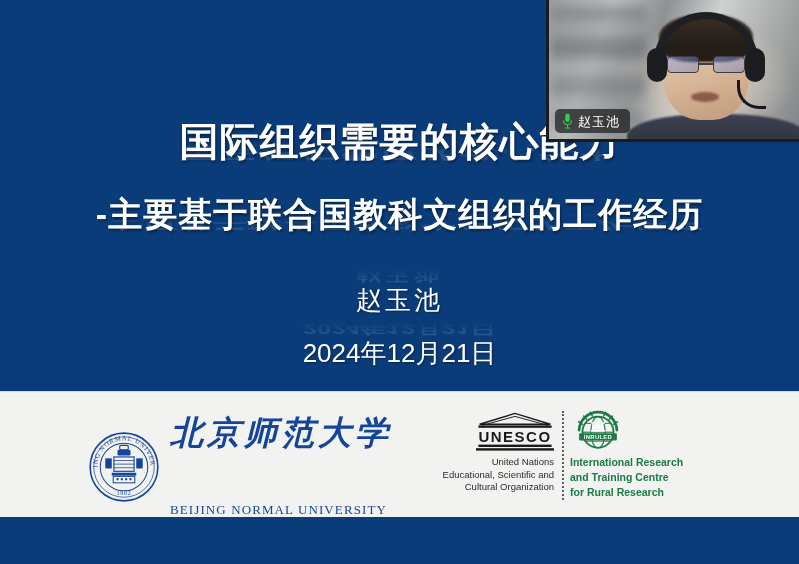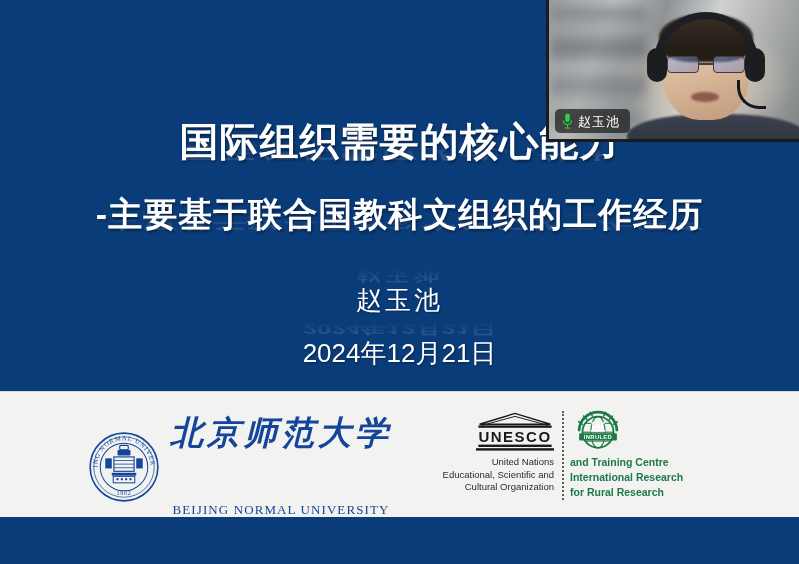--- a/index.html
+++ b/index.html
@@ -115,21 +115,20 @@
     left: 88px;
     top: 24px;
     display: flex;
     align-items: center;
   }
   .bnu-seal { width: 72px; height: 72px; }
   .bnu-text {
     margin-left: 10px;
     display: flex;
     flex-direction: column;
-    align-items: center;
     gap: 48px;
   }
   .bnu-cn {
     font-family: "Liberation Serif", "DejaVu Serif", serif;
     font-size: 33px;
     font-weight: bold;
     color: #14459b;
     letter-spacing: 4px;
     line-height: 1.05;
     font-style: italic;
@@ -441,22 +440,22 @@
         <rect x="39" y="26" width="3" height="9" fill="#ffffff"></rect>
         <rect x="44.5" y="26" width="3" height="9" fill="#ffffff"></rect>
         <rect x="50" y="26" width="3" height="9" fill="#ffffff"></rect>
         <rect x="55.5" y="26" width="3" height="9" fill="#ffffff"></rect>
         <rect x="37" y="36" width="26" height="3" fill="#ffffff"></rect>
 
         <rect x="16" y="42" width="68" height="13" rx="2" fill="#1d7a47"></rect>
         <text x="50" y="52.4" font-family="Liberation Sans, sans-serif" font-size="10.5" font-weight="bold" fill="#ffffff" text-anchor="middle" letter-spacing="0.6">INRULED</text>
       </svg>
       <div class="inruled-cap">
+        <div>International Research</div>
         <div>and Training Centre</div>
-        <div>International Research</div>
         <div>for Rural Research</div>
       </div>
     </div>
   </div>
 
   <div class="bottom-strip"></div>
 
   <div class="video-tile">
     <div class="video-feed">
       <div class="feed-shelf"></div>

